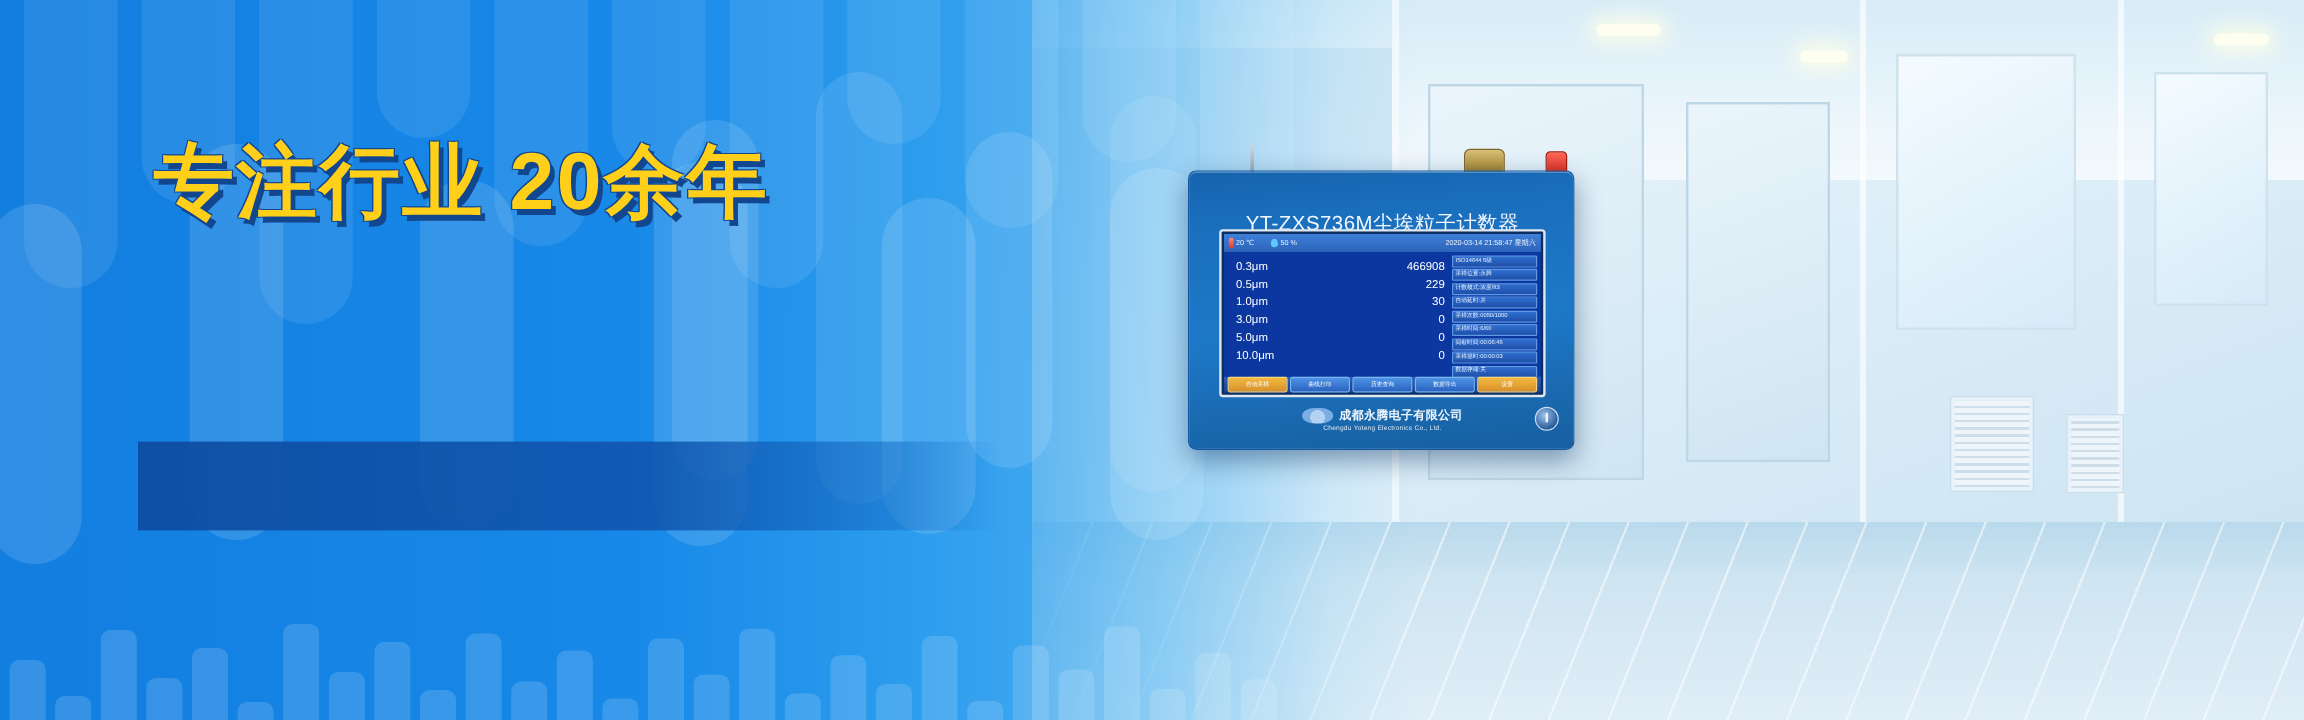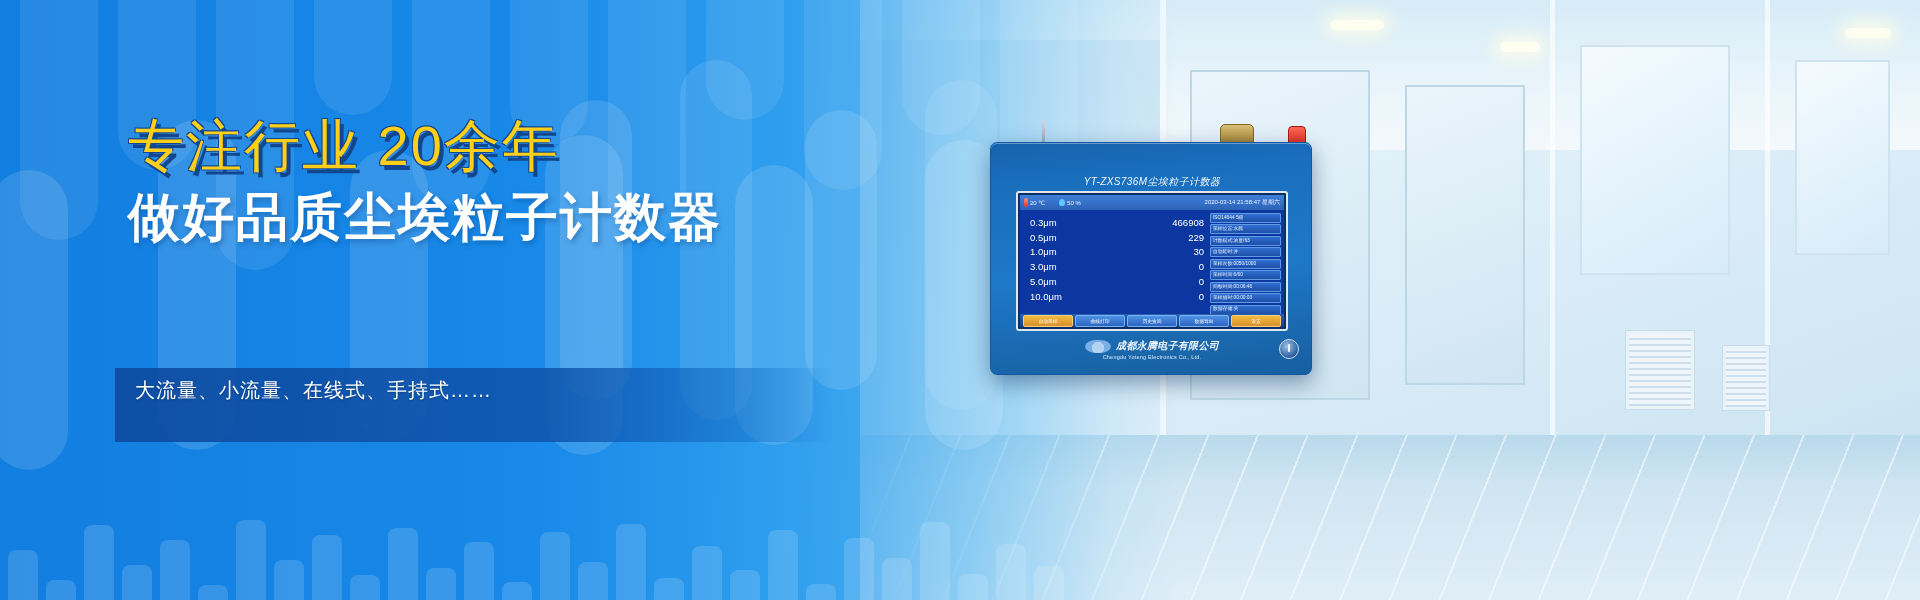--- a/index.html
+++ b/index.html
@@ -40,21 +40,21 @@
   .vent:after{ content:""; position:absolute; inset:3px;
     background:repeating-linear-gradient(0deg,#cdddea 0 2px,#eef6fb 2px 6px); }
   
   .glass { position:absolute; left:0; top:0; width:1180px; height:600px;
     background:linear-gradient(90deg,rgba(18,126,224,1) 0%,rgba(24,137,232,.99) 45%,
                rgba(45,157,238,.92) 65%,rgba(90,185,242,.62) 82%,rgba(150,212,245,.22) 94%,rgba(200,230,248,0) 100%); }
   .glassbars { position:absolute; left:520px; top:0; width:520px; height:600px; overflow:hidden; }
   
   .copy { position:absolute; left:128px; top:118px; width:760px; }
   .h1 {
-    font-size:56px; font-weight:normal; letter-spacing:2px; color:#ffcf1a;
+    font-size:67px; font-weight:bold; letter-spacing:2px; color:#ffcf1a;
     line-height:1; white-space:nowrap;
     text-shadow:4px 5px 0 #12468f, -1px -1px 0 #12468f, 1px -1px 0 #12468f, -1px 1px 0 #12468f;
   }
   .h2 {
     margin-top:16px; font-size:52px; font-weight:bold; letter-spacing:2px;
     color:#ffffff; line-height:1.05; white-space:nowrap;
     text-shadow:2px 3px 5px rgba(10,60,120,.35);
   }
   .subband {
     position:absolute; left:115px; top:368px; width:718px; height:74px;
@@ -72,21 +72,21 @@
     box-shadow:0 8px 22px rgba(8,45,90,.45), inset 0 1px 0 rgba(255,255,255,.35);
     border:1px solid #1257a0;
   }
   .dev-antenna { position:absolute; left:52px; top:0px; width:3px; height:30px;
                  background:linear-gradient(180deg,#cfd8de,#8d9aa5); border-radius:2px; }
   .dev-knob { position:absolute; left:230px; top:4px; width:34px; height:22px; border-radius:5px 5px 2px 2px;
               background:linear-gradient(180deg,#d9c07a,#b99a48 55%,#8d7431); border:1px solid #7d6528; }
   .dev-lamp-red { position:absolute; left:298px; top:6px; width:18px; height:20px; border-radius:4px 4px 2px 2px;
               background:linear-gradient(180deg,#ff6a58,#d8271a); border:1px solid #a81a11; }
   .dev-title { position:absolute; left:0; top:32px; width:322px; text-align:center;
-               font-size:10px; color:#f2f8ff; letter-spacing:.4px;font-style:italic; }
+               font-size:17px; color:#f2f8ff; letter-spacing:.4px; }
   .screen { position:absolute; left:25px; top:48px; width:272px; height:140px;
             background:#0b2e63; border:2px solid #dfe8f0; border-radius:3px; padding:2px; }
   .scr-in { position:relative; width:100%; height:100%; background:#0c37a0; }
   .scr-top { display:flex; align-items:center; height:15px; padding:0 4px;
              background:linear-gradient(180deg,#3f7fd8,#2c63b8); color:#eaf2ff; font-size:6px; }
   .scr-top .cell { display:flex; align-items:center; gap:2px; margin-right:14px; }
   .thermo { width:4px; height:9px; border-radius:2px; background:linear-gradient(180deg,#ff8a7a,#e0342a); }
   .droplet { width:6px; height:7px; background:#5fc8ff;
              border-radius:50% 50% 50% 50%/60% 60% 40% 40%; transform:rotate(0deg); }
   .scr-date { margin-left:auto; font-size:6px; color:#e8f1ff; }
@@ -98,21 +98,21 @@
   .scr-right { width:74px; padding:3px 3px 0 0; display:flex; flex-direction:column; gap:1.5px; }
   .pitem { background:linear-gradient(180deg,#2f6fd0,#1f4fa8); border:1px solid #5f9ae6;
            color:#eaf3ff; font-size:4.8px; line-height:1; padding:1.6px 2px; border-radius:1px; white-space:nowrap; }
   .scr-bot { position:absolute; left:0; bottom:0; width:100%; height:13px;
              display:flex; align-items:center; gap:2px; padding:0 3px;
              background:linear-gradient(180deg,#2a5fb4,#17408a); }
   .btn { flex:1; text-align:center; font-size:4.8px; color:#ffffff; padding:2px 0; border-radius:2px;
          background:linear-gradient(180deg,#4e93e6,#2a63c0); border:1px solid #7ab3f2; white-space:nowrap; }
   .btn.amber { background:linear-gradient(180deg,#f2b93f,#d8902a); border-color:#f6d27e; }
   .dev-brand { position:absolute; left:0; top:196px; width:322px; text-align:center; color:#eef5fd; }
-  .brand-row { display:flex; align-items:center; justify-content:center; gap:5px;font-style:italic; }
+  .brand-row { display:flex; align-items:center; justify-content:center; gap:5px; }
   .brand-mark { width:26px; height:13px; border-radius:50%/60%;
                 background:radial-gradient(circle at 50% 60%,#bcd8f6 0 40%,#7fb2e8 41% 100%); opacity:.95; }
   .brand-cn { font-size:10px; font-weight:bold; letter-spacing:.3px; }
   .brand-en { font-size:5.5px; letter-spacing:.2px; opacity:.92; margin-top:1px; }
   .dev-power { position:absolute; left:288px; top:196px; width:20px; height:20px; border-radius:50%;
                background:radial-gradient(circle at 40% 35%,#9fc4ea,#2a5d9e 70%,#16427a);
                border:1px solid #cfe0f2; }
   .dev-power:after { content:""; position:absolute; left:8px; top:4px; width:2px; height:8px;
                      background:#eaf3ff; border-radius:1px; }
 </style>
@@ -200,24 +200,22 @@
     <div class="eqbar" style="left:844px;width:30px;height:82px;"></div>
     <div class="eqbar" style="left:882px;width:30px;height:62px;"></div>
     <div class="eqbar" style="left:920px;width:30px;height:98px;"></div>
     <div class="eqbar" style="left:958px;width:30px;height:46px;"></div>
     <div class="eqbar" style="left:996px;width:30px;height:76px;"></div>
     <div class="eqbar" style="left:1034px;width:30px;height:54px;"></div>
   </div>
 
   <div class="copy">
     <div class="h1">专注行业 20余年</div>
-    <div class="h2">做好品质尘埃粒子计数器</div>
   </div>
   <div class="subband"></div>
-  <div class="subline sub1">大流量、小流量、在线式、手持式……</div>
 
   <div class="device">
     <div class="dev-antenna"></div>
     <div class="dev-knob"></div>
     <div class="dev-lamp-red"></div>
     <div class="dev-body">
 
       <div class="dev-title">YT-ZXS736M尘埃粒子计数器</div>
 
       <div class="screen">

